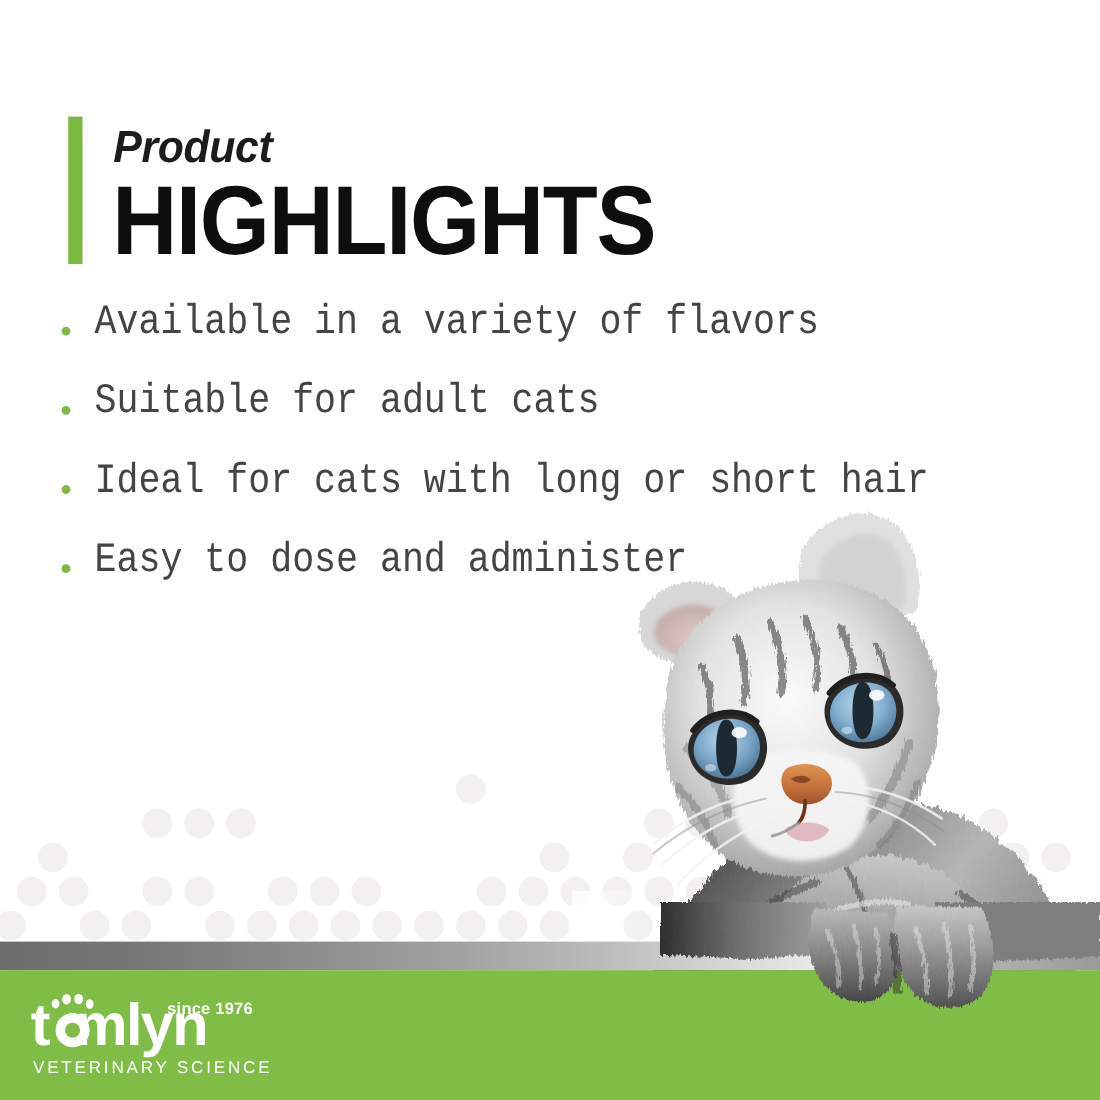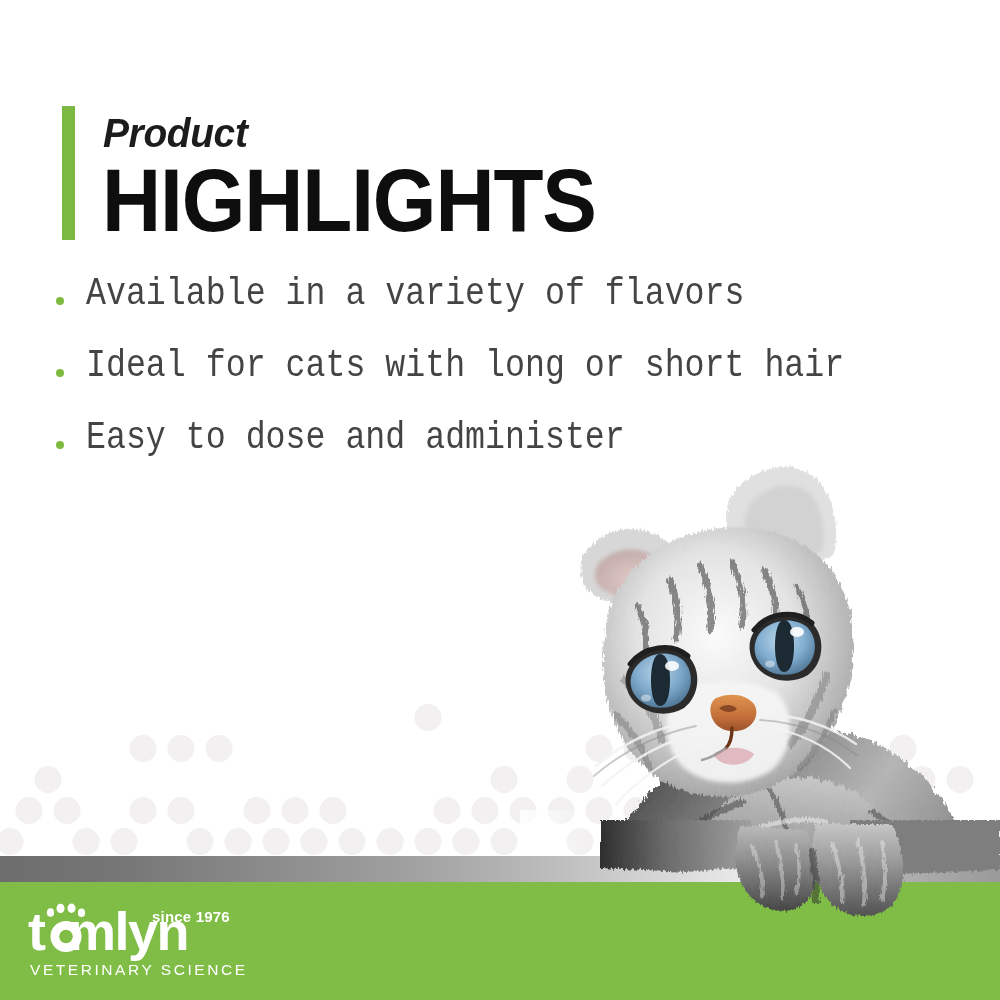--- a/index.html
+++ b/index.html
@@ -298,20 +298,24 @@
     <div id="title">HIGHLIGHTS</div>
   </div>
 
   <div id="bullets">
     <div class="bullet-row">
       <span class="bullet-dot"></span>
       <span class="bullet-text">Available in a variety of flavors</span>
     </div>
     <div class="bullet-row">
       <span class="bullet-dot"></span>
+      <span class="bullet-text">Suitable for adult cats</span>
+    </div>
+    <div class="bullet-row">
+      <span class="bullet-dot"></span>
       <span class="bullet-text">Ideal for cats with long or short hair</span>
     </div>
     <div class="bullet-row">
       <span class="bullet-dot"></span>
       <span class="bullet-text">Easy to dose and administer</span>
     </div>
   </div>
 
   <div id="cat-artwork">
     <svg width="480" height="520" viewBox="0 0 480 520">

